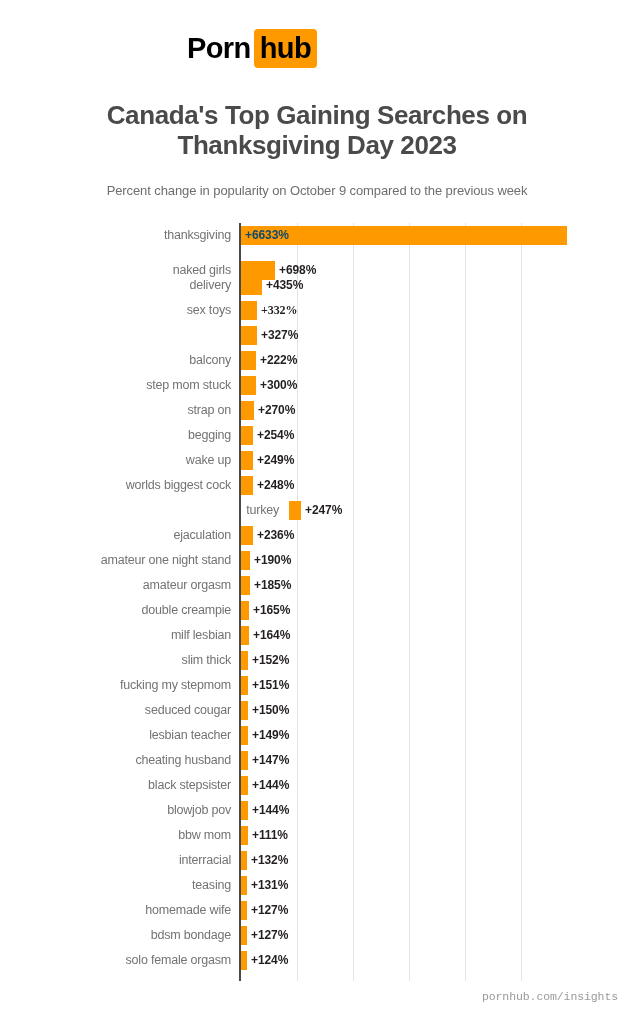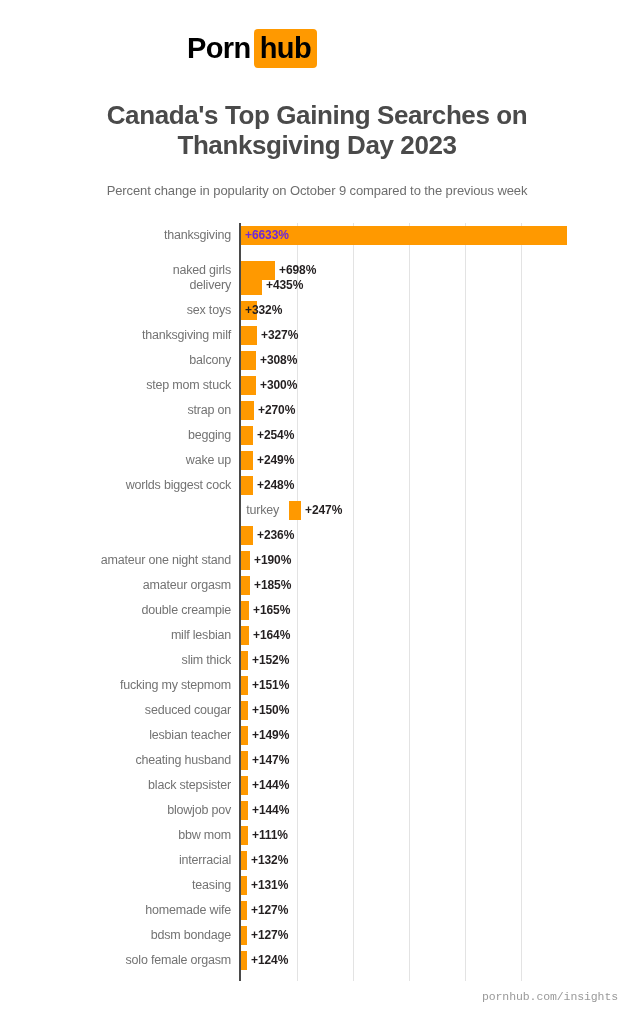--- a/index.html
+++ b/index.html
@@ -135,21 +135,21 @@
     position: absolute;
     top: 0;
     height: 25px;
     line-height: 25px;
     font-size: 12px;
     font-weight: bold;
     color: #231f20;
     white-space: nowrap;
     letter-spacing: -0.1px;
   }
-  .bar-value.inside { color: #6d28d9; }
+  .bar-value.inside { color: #0c4a6e; }
 
   
   .footer {
     position: absolute;
     top: 990px;
     left: 0;
     width: 618px;
     text-align: right;
     font-size: 11.5px;
     color: #9a9a9a;
@@ -190,31 +190,30 @@
           <div class="bar-value" style="left: 279px;">+698%</div>
         </div>
         <div class="row" style="top: 50px;">
           <div class="cat-label">delivery</div>
           <div class="bar" style="width: 21px;"></div>
           <div class="bar-value" style="left: 266px;">+435%</div>
         </div>
         <div class="row" style="top: 75px;">
           <div class="cat-label">sex toys</div>
           <div class="bar" style="width: 16px;"></div>
-          <div class="bar-value" style="left: 245px;">+332%</div>
+          <div class="bar-value" style="left: 261px; font-family: Liberation Serif, serif;">+332%</div>
         </div>
         <div class="row" style="top: 100px;">
-          <div class="cat-label">thanksgiving milf</div>
           <div class="bar" style="width: 16px;"></div>
           <div class="bar-value" style="left: 261px;">+327%</div>
         </div>
         <div class="row" style="top: 125px;">
           <div class="cat-label">balcony</div>
           <div class="bar" style="width: 15px;"></div>
-          <div class="bar-value" style="left: 260px;">+308%</div>
+          <div class="bar-value" style="left: 260px;">+222%</div>
         </div>
         <div class="row" style="top: 150px;">
           <div class="cat-label">step mom stuck</div>
           <div class="bar" style="width: 15px;"></div>
           <div class="bar-value" style="left: 260px;">+300%</div>
         </div>
         <div class="row" style="top: 175px;">
           <div class="cat-label">strap on</div>
           <div class="bar" style="width: 13px;"></div>
           <div class="bar-value" style="left: 258px;">+270%</div>
@@ -233,20 +232,21 @@
           <div class="cat-label">worlds biggest cock</div>
           <div class="bar" style="width: 12px;"></div>
           <div class="bar-value" style="left: 257px;">+248%</div>
         </div>
         <div class="row" style="top: 275px; margin-left: 48px;">
           <div class="cat-label">turkey</div>
           <div class="bar" style="width: 12px;"></div>
           <div class="bar-value" style="left: 257px;">+247%</div>
         </div>
         <div class="row" style="top: 300px;">
+          <div class="cat-label">ejaculation</div>
           <div class="bar" style="width: 12px;"></div>
           <div class="bar-value" style="left: 257px;">+236%</div>
         </div>
         <div class="row" style="top: 325px;">
           <div class="cat-label">amateur one night stand</div>
           <div class="bar" style="width: 9px;"></div>
           <div class="bar-value" style="left: 254px;">+190%</div>
         </div>
         <div class="row" style="top: 350px;">
           <div class="cat-label">amateur orgasm</div>

